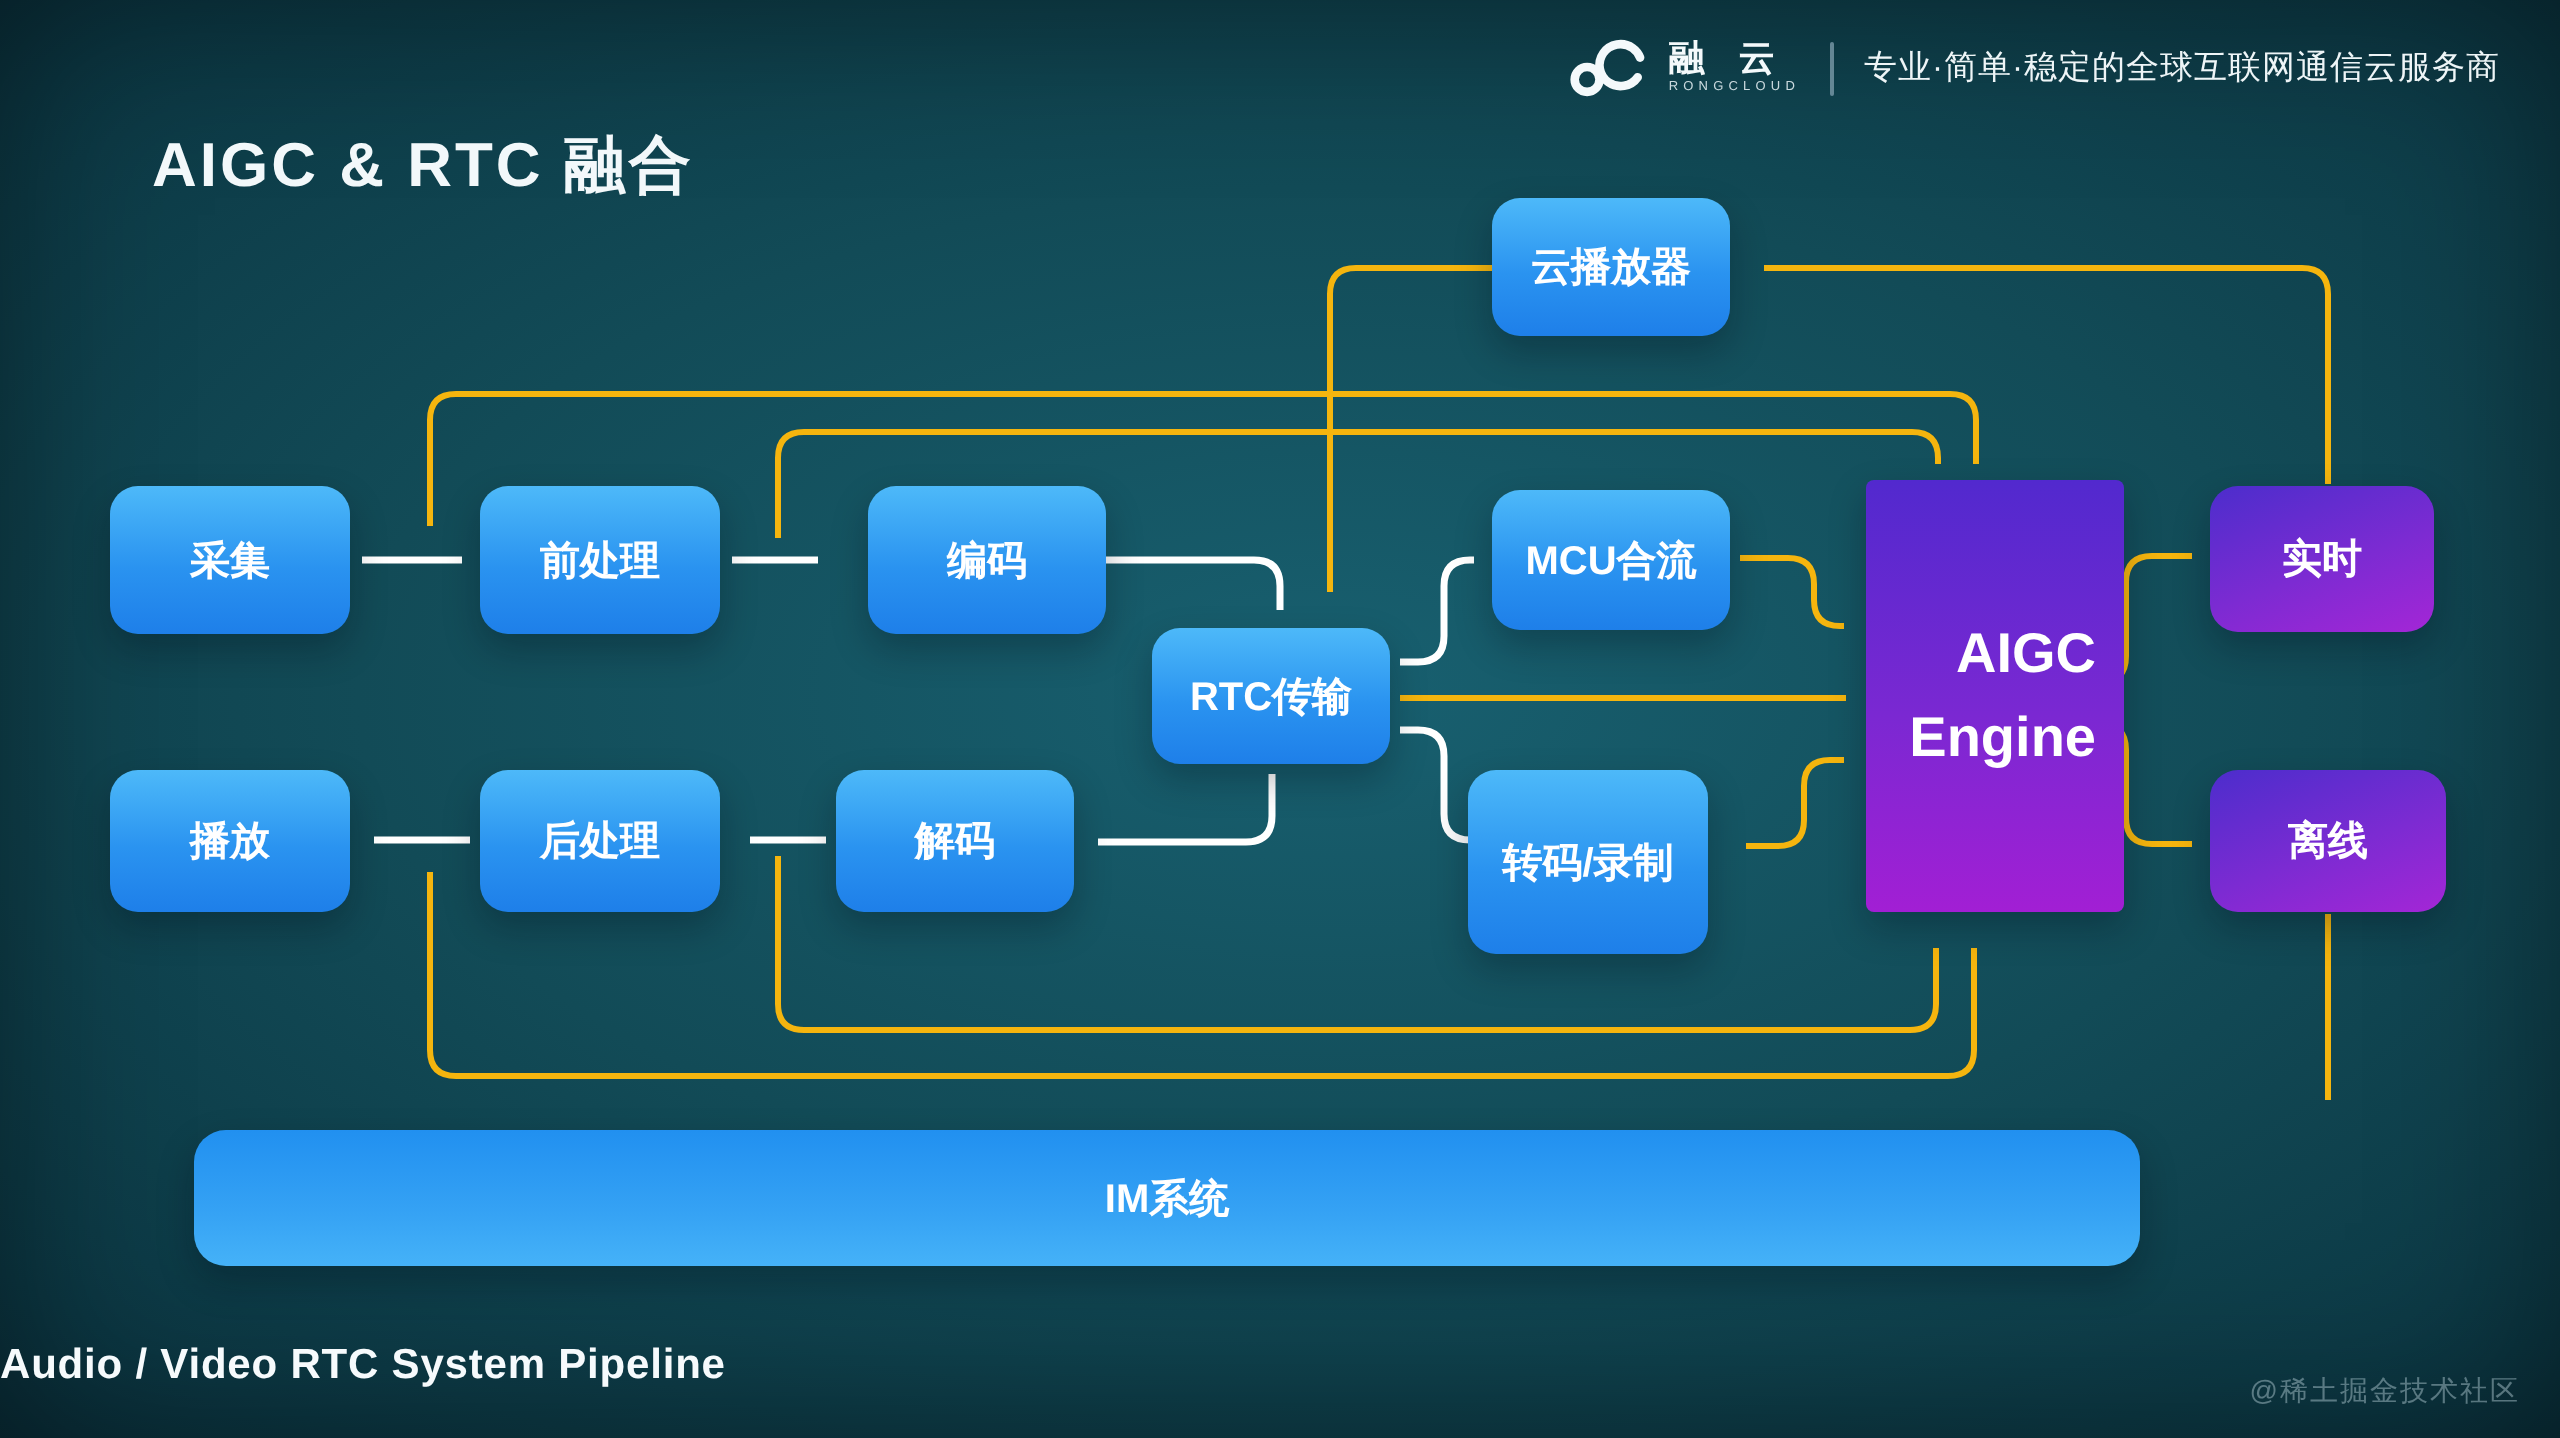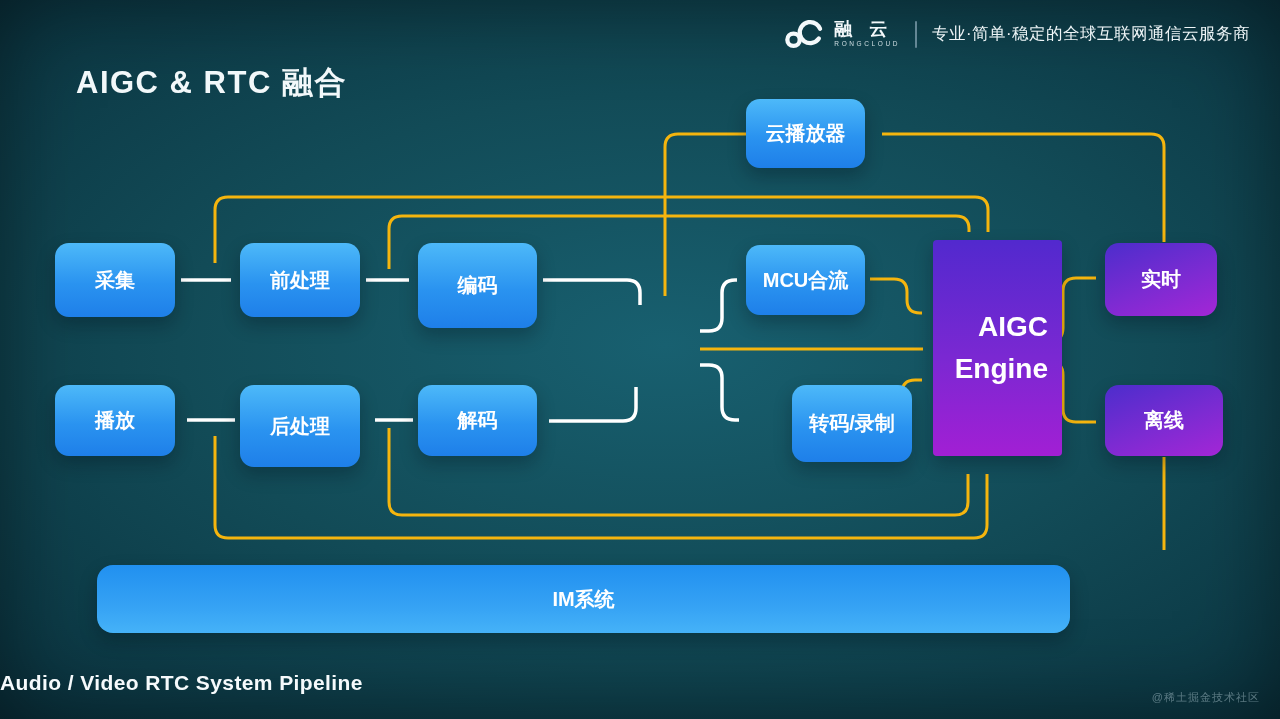--- a/index.html
+++ b/index.html
@@ -15,43 +15,43 @@
   .brand{position:absolute;top:16px;right:30px;display:flex;align-items:center;gap:15px;}
   .logo{display:flex;align-items:center;gap:8px;justify-content:flex-end;}
   .logo-text{display:flex;flex-direction:column;line-height:1;}
   .logo-name{font-size:18px;font-weight:700;letter-spacing:6px;color:#f4f9fb;}
   .logo-sub{font-size:6.5px;letter-spacing:2.6px;color:rgba(235,245,248,.85);margin-top:3px;}
   .brand-divider{width:2px;height:27px;background:rgba(130,160,175,.75);border-radius:1px;}
   .tagline{font-size:16.5px;font-weight:500;color:#eef5f7;letter-spacing:.5px;}
   
   .title{position:absolute;left:76px;top:62px;font-size:31px;font-weight:700;letter-spacing:1.5px;color:#f2f8fa;}
   .caption{position:absolute;left:0;right:0;bottom:24px;text-align:left;font-size:21px;font-weight:700;color:#f6fafc;letter-spacing:.4px;}
-  .watermark{position:absolute;right:20px;bottom:14px;font-size:11px;color:rgba(176,201,210,.48);letter-spacing:1px;margin-left:30px;}
+  .watermark{position:absolute;right:20px;bottom:14px;font-size:14px;color:rgba(176,201,210,.48);letter-spacing:1px;margin-left:30px;}
   
   .node{
     position:absolute;display:flex;align-items:center;justify-content:center;text-align:right;
     font-weight:700;font-size:20px;color:#fff;border-radius:14px;
     box-shadow:0 8px 18px rgba(0,10,20,.28);
   }
   .blue{background:linear-gradient(180deg,#4db9f9 0%,#2a93f0 55%,#1e7fe9 100%);}
   .purple{background:linear-gradient(160deg,#4c2dcc 0%,#7c2bd2 55%,#a426d6 100%);}
   .engine{background:linear-gradient(180deg,#5229ce 0%,#7b28d2 55%,#a21fd4 100%);border-radius:4px;font-size:28px;line-height:1.5;padding:0 14px;}
   .imbar{background:linear-gradient(180deg,#2190f0 0%,#35a2f4 60%,#45b2f8 100%);border-radius:16px;}
   #n-cloud{left:746px;top:99px;width:119px;height:69px;}
   #n-capture{left:55px;top:243px;width:120px;height:74px;}
   #n-pre{left:240px;top:243px;width:120px;height:74px;}
-  #n-enc{left:418px;top:243px;width:119px;height:85px;}
+  #n-enc{left:434px;top:243px;width:119px;height:74px;}
   #n-rtc{left:576px;top:314px;width:119px;height:68px;}
   #n-mcu{left:746px;top:245px;width:119px;height:70px;}
-  #n-trans{left:792px;top:385px;width:120px;height:77px;}
+  #n-trans{left:734px;top:385px;width:120px;height:92px;}
   #n-aigc{left:933px;top:240px;width:101px;height:216px;}
   #n-rt{left:1105px;top:243px;width:112px;height:73px;}
   #n-off{left:1105px;top:385px;width:118px;height:71px;}
   #n-play{left:55px;top:385px;width:120px;height:71px;}
-  #n-post{left:240px;top:385px;width:120px;height:82px;}
+  #n-post{left:240px;top:385px;width:120px;height:71px;}
   #n-dec{left:418px;top:385px;width:119px;height:71px;}
   #n-im{left:97px;top:565px;width:973px;height:68px;}
   
   .wires{position:absolute;inset:0;pointer-events:none;}
   .wires path{fill:none;}
   .w{stroke:#ffffff;stroke-width:3.5;}
   .y{stroke:#f5b50e;stroke-width:3;}
 </style>
 </head>
 <body>
@@ -105,20 +105,21 @@
     <path class="y" marker-end="url(#my)" d="M1038 362 H1050 Q1063 362 1063 375 V409 Q1063 422 1076 422 L1096 422"></path>
     <path class="y" marker-end="url(#my)" d="M1164 457 L1164 550"></path>
     <path class="y" marker-end="url(#my)" d="M215 436 V525 Q215 538 228 538 H974 Q987 538 987 525 L987 474"></path>
     <path class="y" marker-end="url(#my)" d="M389 428 V502 Q389 515 402 515 H955 Q968 515 968 502 L968 474"></path>
   </svg>
 
   <div class="node blue" id="n-cloud">云播放器</div>
   <div class="node blue" id="n-capture">采集</div>
   <div class="node blue" id="n-pre">前处理</div>
   <div class="node blue" id="n-enc">编码</div>
+  <div class="node blue" id="n-rtc">RTC传输</div>
   <div class="node blue" id="n-mcu">MCU合流</div>
   <div class="node blue" id="n-trans">转码/录制</div>
   <div class="node engine" id="n-aigc">AIGC Engine</div>
   <div class="node purple" id="n-rt">实时</div>
   <div class="node purple" id="n-off">离线</div>
   <div class="node blue" id="n-play">播放</div>
   <div class="node blue" id="n-post">后处理</div>
   <div class="node blue" id="n-dec">解码</div>
   <div class="node imbar" id="n-im">IM系统</div>
 

